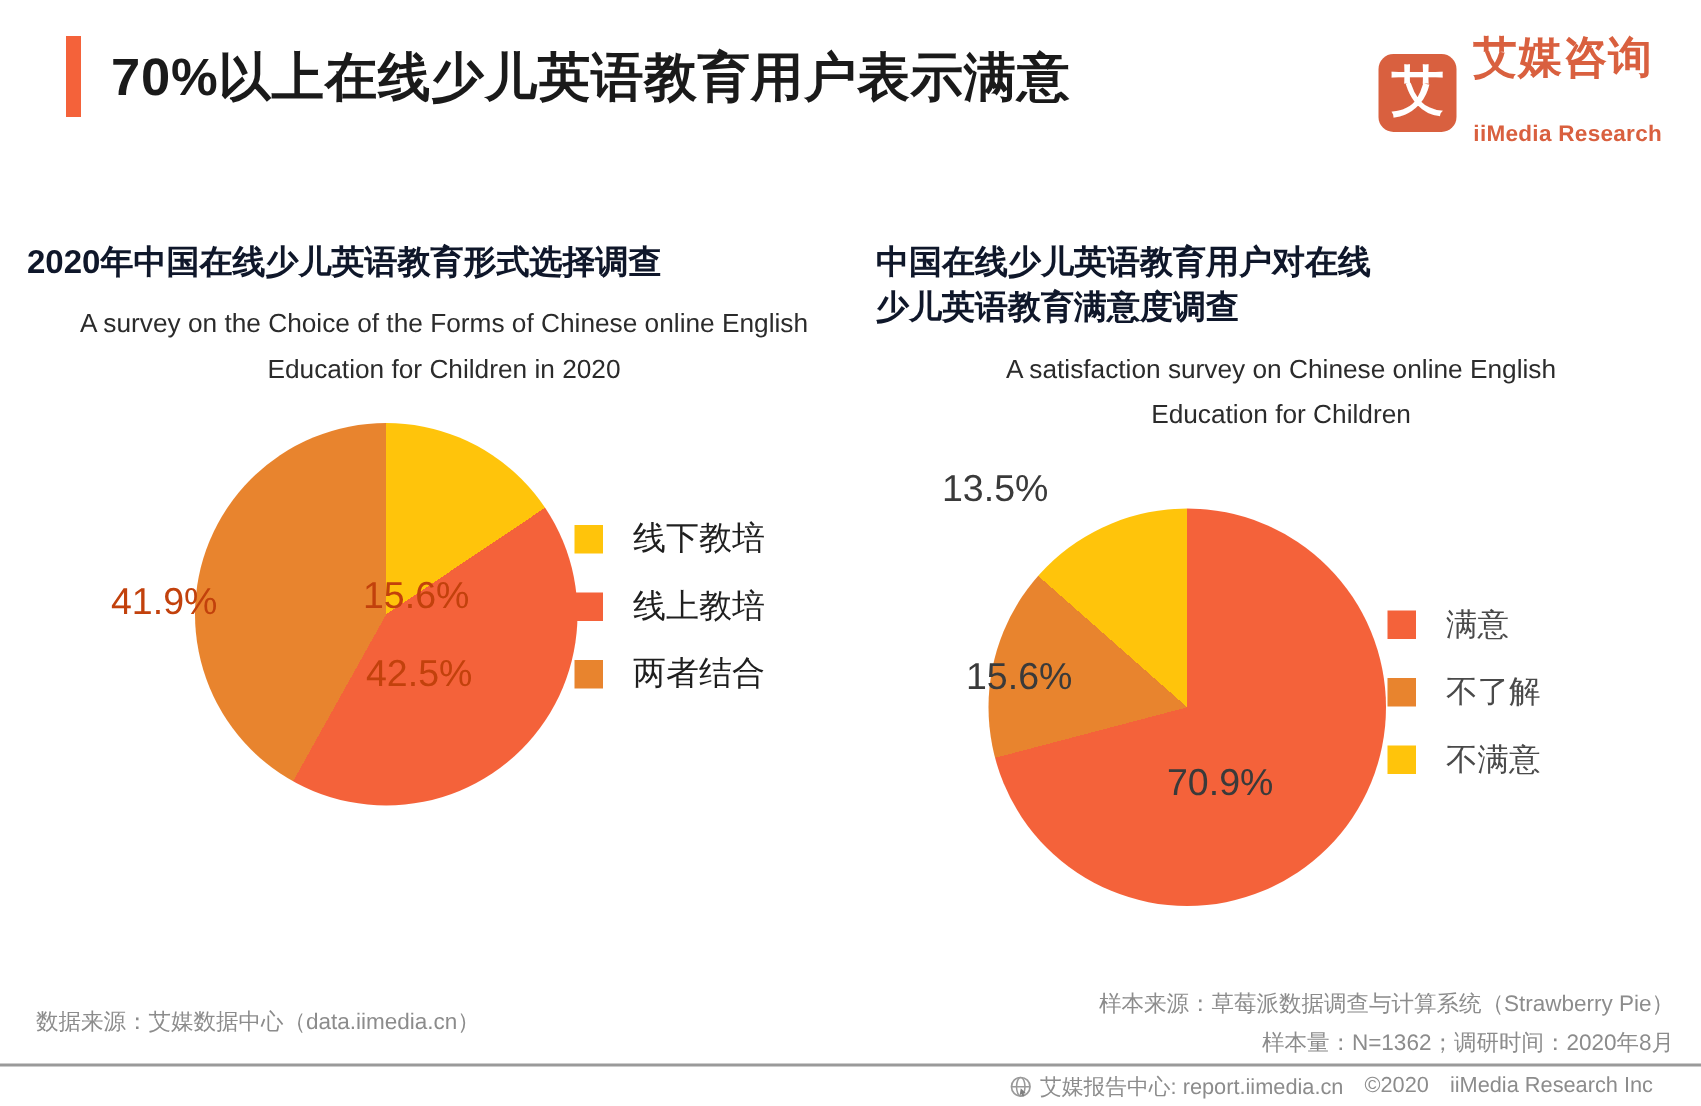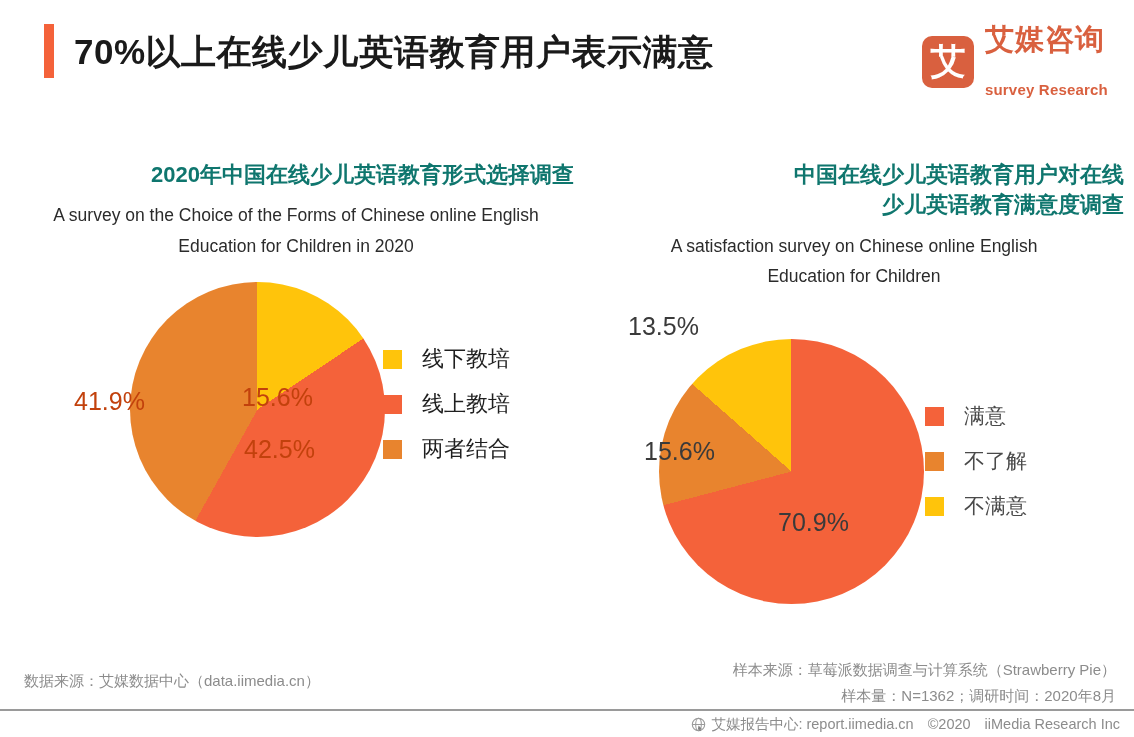--- a/index.html
+++ b/index.html
@@ -30,21 +30,21 @@
   .logo-text { margin-left: 11px; display: flex; flex-direction: column; justify-content: center; gap: 25px; }
   .logo-cn { font-size: 29px; font-weight: bold; color: #d9603f; line-height: 1.05; letter-spacing: 1px; }
   .logo-en { font-size: 15px; font-weight: bold; color: #d9603f; line-height: 1.2; margin-top: 2px; letter-spacing: 0.2px; }
 
   
   .panel { position: absolute; top: 160px; }
   .panel-left  { left: 18px;  width: 556px; }
   .panel-right { left: 584px; width: 540px; }
 
   .chart-title-cn {
-    text-align: right; font-size: 22px; font-weight: bold; color: #0f766e;
+    text-align: left; font-size: 22px; font-weight: bold; color: #0f172a;
     line-height: 1.38;
   }
   .chart-title-en {
     text-align: center; font-size: 17.5px; color: #2b2b2b;
     line-height: 1.75; margin-top: 10px; font-weight: 400;
   }
 
   
   .chart-area { position: relative; margin-top: 20px; height: 300px; }
   .pie-holder { position: absolute; }
@@ -73,42 +73,42 @@
   }
   .source-right div { white-space: nowrap; }
 
   
   .footer-rule {
     position: absolute; left: 0; top: 709px; width: 1134px; height: 2px; background: #9a9a9a;
   }
   .footer {
     position: absolute; left: 0; top: 711px; width: 1134px; height: 26px;
     display: flex; align-items: center; justify-content: flex-end;
-    padding-right: 14px;
+    padding-right: 32px;
   }
   .globe-icon { flex: 0 0 auto; margin-right: 5px; display: flex; align-items: center; }
   .footer-text { font-size: 14.5px; color: #8c8c8c; white-space: nowrap; }
   .footer-gap { display: inline-block; width: 14px; }
 </style>
 </head>
 <body>
 
 <div class="page">
 
   <div class="header">
     <div class="title-wrap">
       <div class="accent-bar"></div>
       <div class="page-title">70%以上在线少儿英语教育用户表示满意</div>
     </div>
 
     <div class="logo">
       <div class="logo-mark">艾</div>
       <div class="logo-text">
         <div class="logo-cn">艾媒咨询</div>
-        <div class="logo-en">survey Research</div>
+        <div class="logo-en">iiMedia Research</div>
       </div>
     </div>
   </div>
 
   <div class="panel panel-left">
     <div class="chart-title-cn">2020年中国在线少儿英语教育形式选择调查</div>
     <div class="chart-title-en">
       <div>A survey on the Choice of the Forms of Chinese online English</div>
       <div>Education for Children in 2020</div>
     </div>

